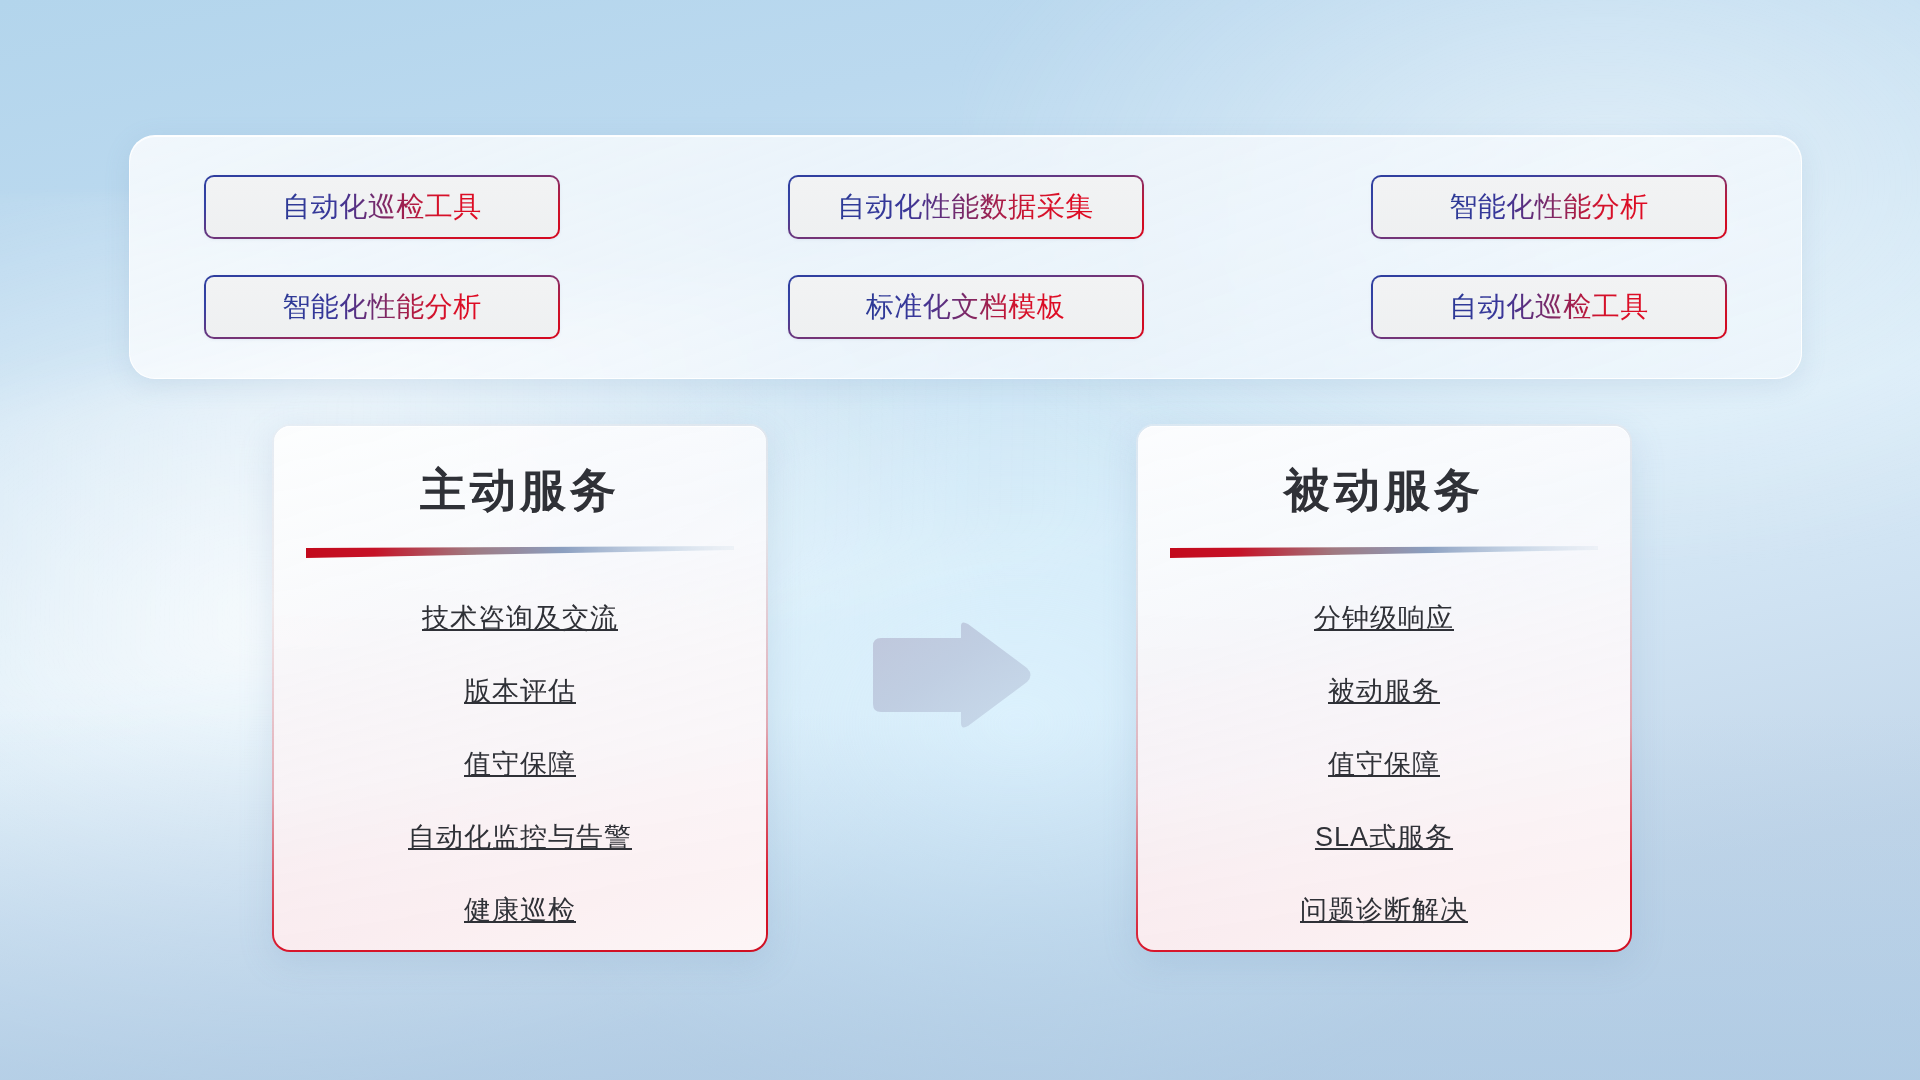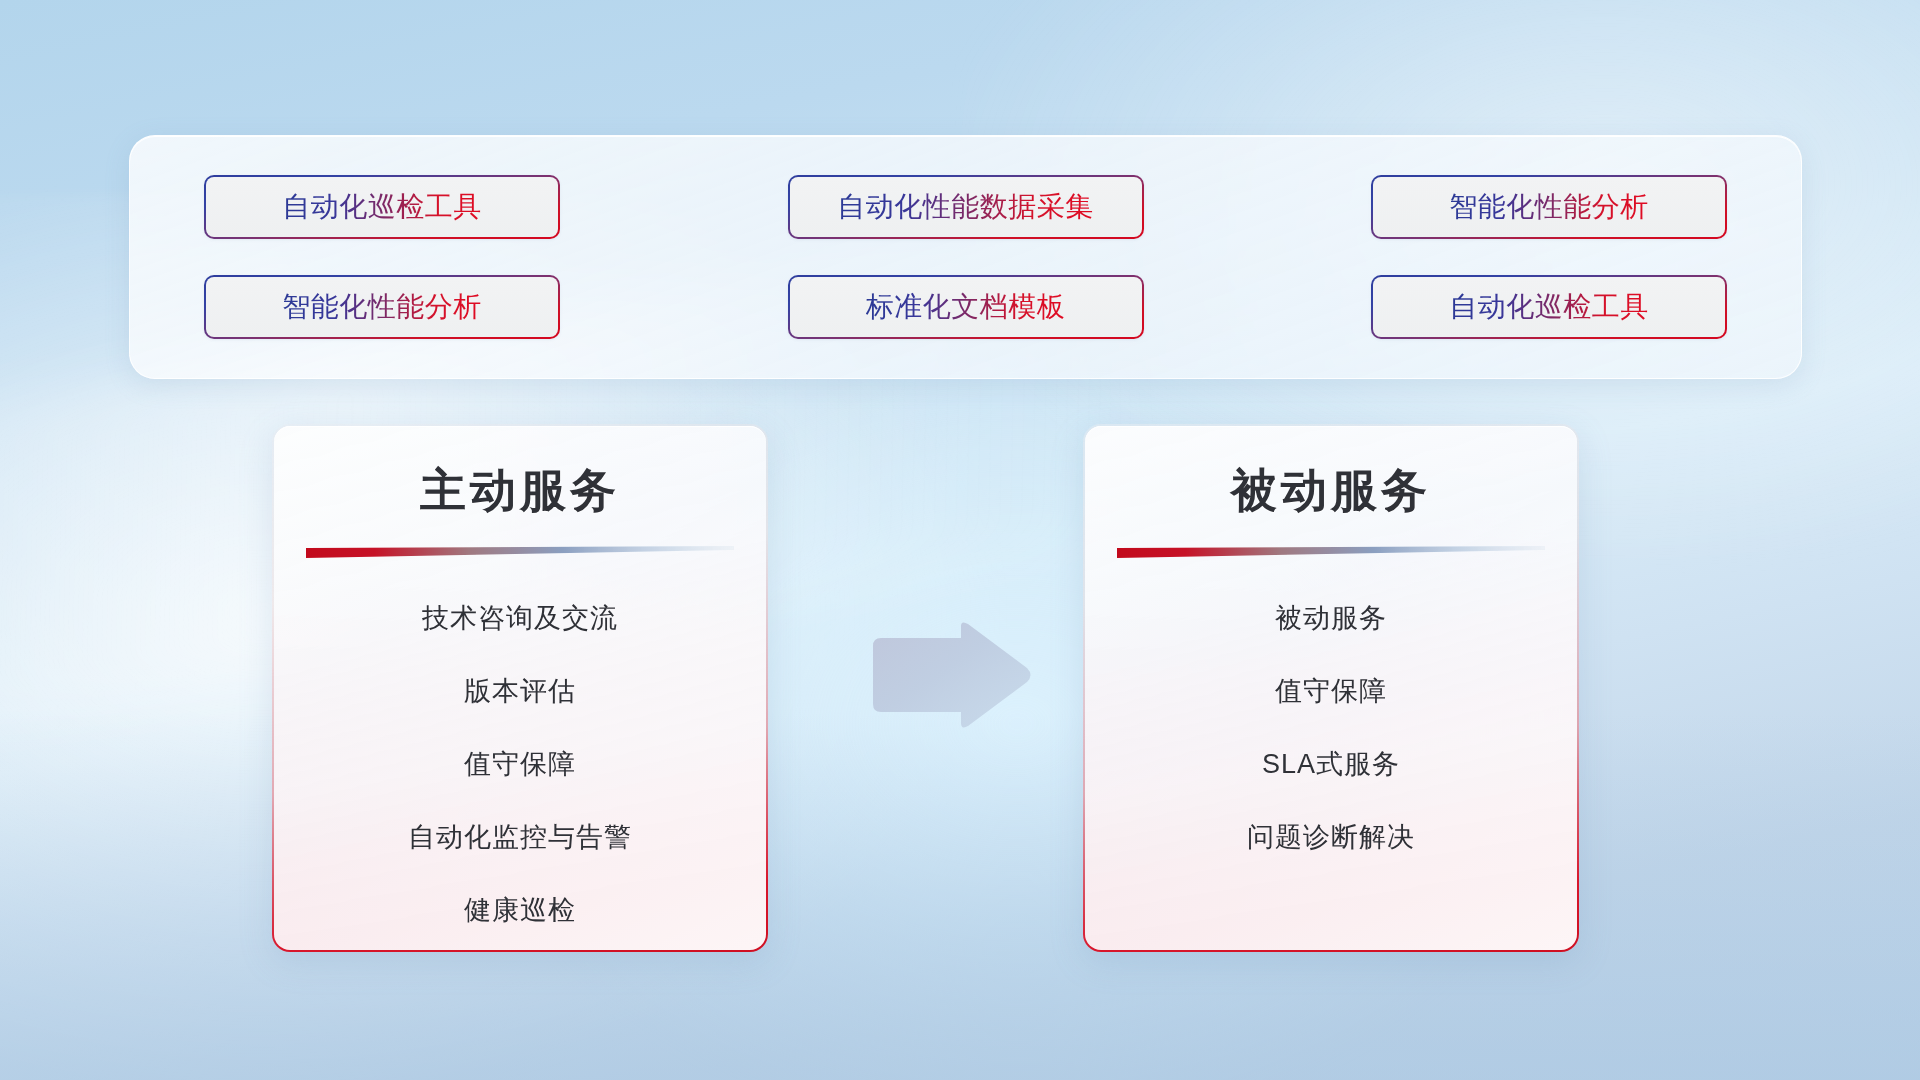--- a/index.html
+++ b/index.html
@@ -86,39 +86,39 @@
     position:absolute; top:424px; width:496px; height:528px;
     border-radius:18px;
     background:
       linear-gradient(158deg,rgba(255,255,255,.88) 0%,rgba(250,252,255,.84) 35%,rgba(252,253,255,.92) 70%,rgba(255,255,255,.96) 100%) padding-box,
       linear-gradient(172deg,rgba(226,232,240,.55) 0%,rgba(232,214,214,.45) 30%,rgba(228,140,150,.70) 62%,#d8172c 88%,#cf0f22 100%) border-box;
     border:2px solid transparent;
     box-shadow:0 10px 34px rgba(105,145,185,.18), inset 0 1px 0 rgba(255,255,255,.9);
     display:flex; flex-direction:column; align-items:center;
   }
   #card-active{ left:272px; }
-  #card-passive{ left:1083px; }
+  #card-passive{ left:1136px; }
 
   .card-title{
     margin-top:34px;
     font-size:46px; font-weight:700; letter-spacing:4px;
     color:#2f3137;
     text-shadow:0 1px 1px rgba(255,255,255,.7);
   }
   .card-divider{
     margin-top:24px; width:428px; height:14px;
   }
   .card-list{
     margin-top:22px; width:100%;
     display:flex; flex-direction:column; align-items:center;
     gap:0;
   }
   .card-list-item{
     font-size:27px; color:#2f3137; letter-spacing:1px;
-    line-height:73px; white-space:nowrap;
+    line-height:73px; white-space:nowrap;text-decoration:underline;
   }
 </style>
 </head>
 <body>
 
 <div id="bg-base"></div>
 <div id="bg-glow-left"></div>
 <div id="bg-glow-mid"></div>
 <div id="bg-glow-topright"></div>
 <div id="bg-streak"></div>
@@ -200,18 +200,19 @@
         <stop offset="38%" stop-color="#a0787f"></stop>
         <stop offset="60%" stop-color="#8b9fc0"></stop>
         <stop offset="82%" stop-color="#b6c8de" stop-opacity=".7"></stop>
         <stop offset="100%" stop-color="#cfdbe8" stop-opacity=".25"></stop>
       </linearGradient>
     </defs>
     <path d="M0 2 L428 0 L428 4 L0 12 Z" fill="url(#divGradR)"></path>
   </svg>
 
   <div class="card-list">
+    <div class="card-list-item">分钟级响应</div>
     <div class="card-list-item">被动服务</div>
     <div class="card-list-item">值守保障</div>
     <div class="card-list-item">SLA式服务</div>
     <div class="card-list-item">问题诊断解决</div>
   </div>
 </div>
 
 </body></html>

